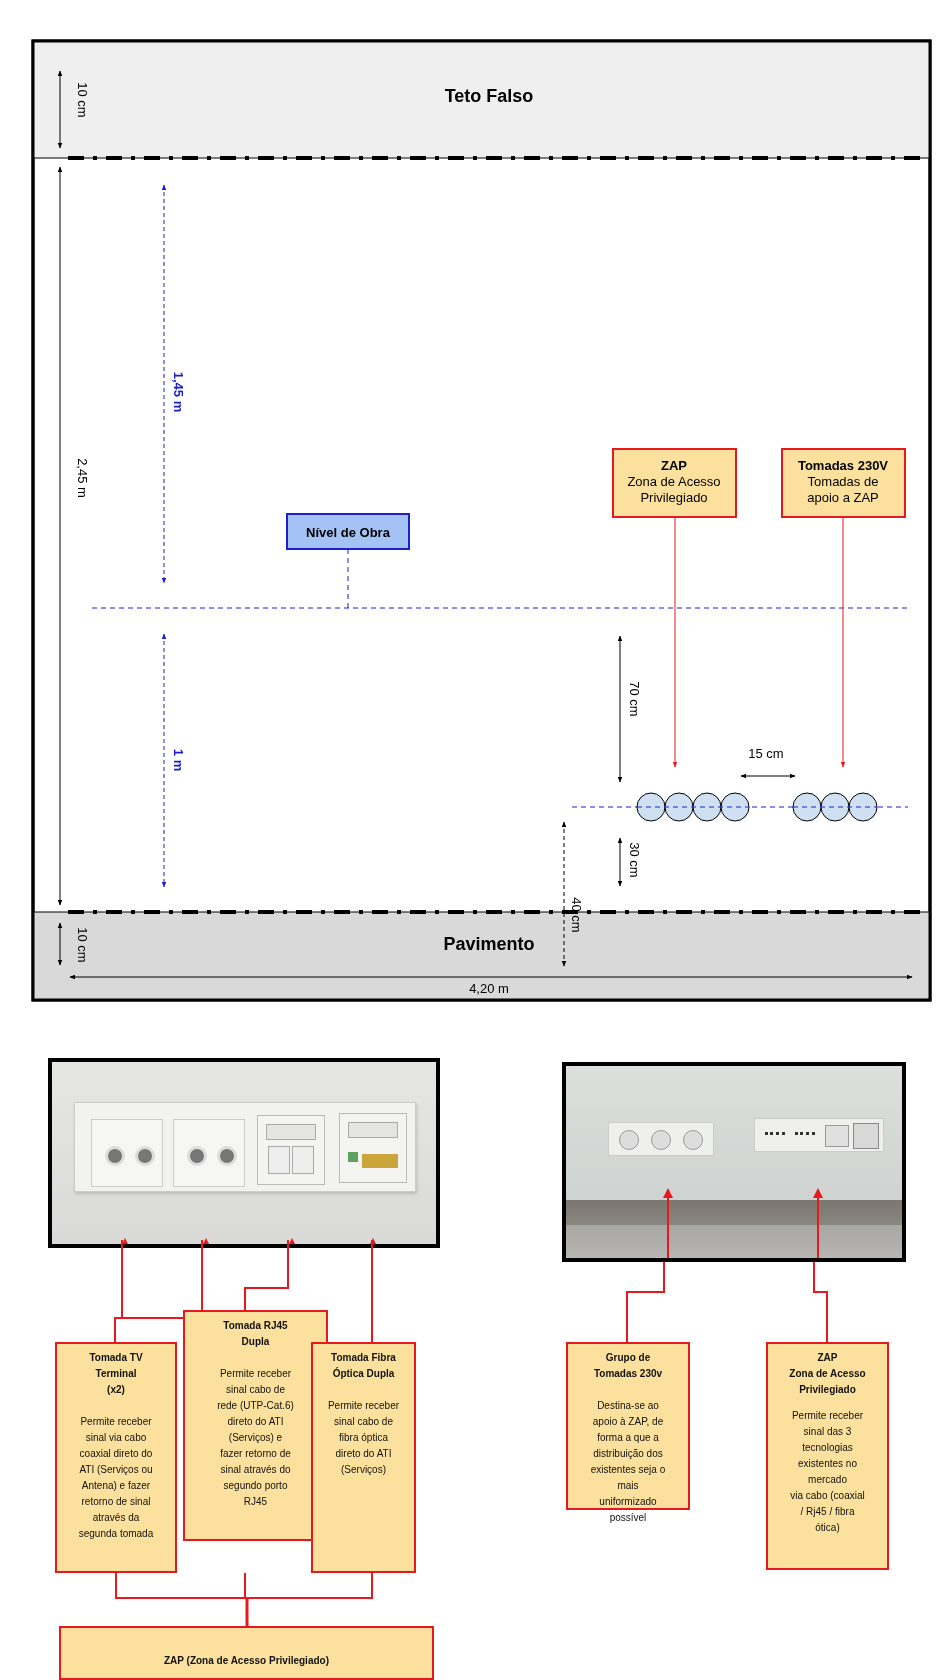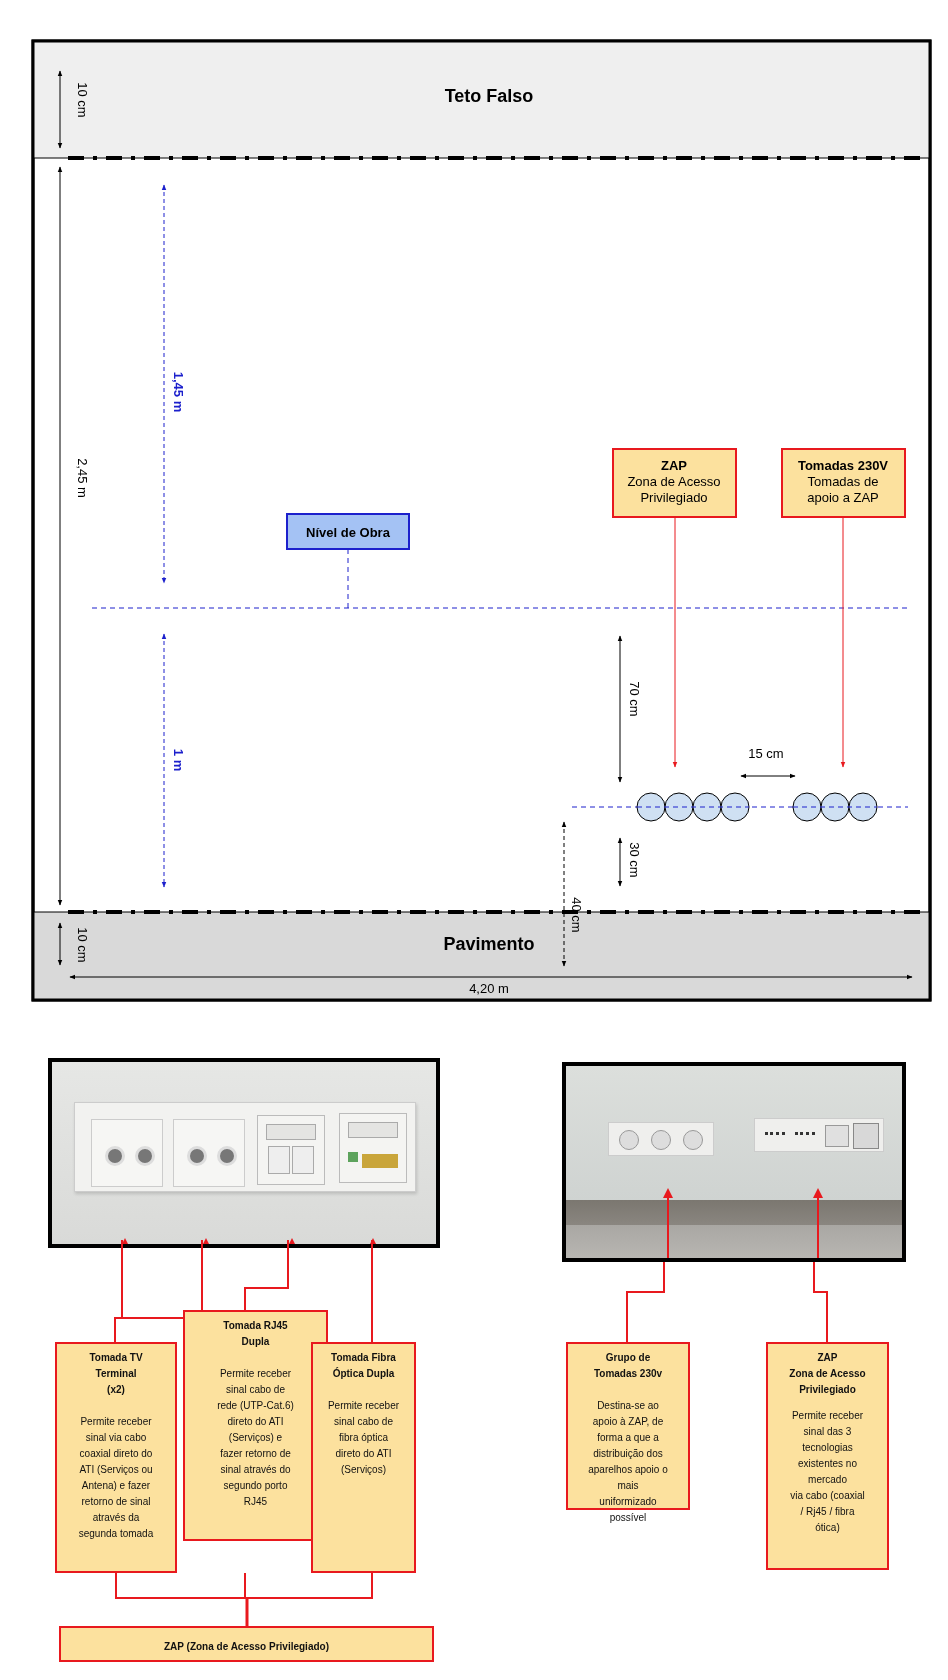--- a/index.html
+++ b/index.html
@@ -202,34 +202,34 @@
 direto do ATI
 (Serviços)</span>
 </div>
 <div class="callout" style="left:566px;top:1342px;width:124px;height:168px;">
   <span class="ttl">Grupo de
 Tomadas 230v</span>
   <span class="desc">Destina-se ao
 apoio à ZAP, de
 forma a que a
 distribuição dos
-aparelhos apoio o
+existentes seja o
 mais
 uniformizado
 possível</span>
 </div>
 <div class="callout" style="left:766px;top:1342px;width:123px;height:228px;">
   <span class="ttl">ZAP
 Zona de Acesso
 Privilegiado</span>
   <span class="desc" style="margin-top:10px">Permite receber
 sinal das 3
 tecnologias
 existentes no
 mercado
 via cabo (coaxial
 / Rj45 / fibra
 ótica)</span>
 </div>
 
-<div class="callout" style="left:59px;top:1626px;width:375px;height:36px;padding:11px 4px;font-weight:bold;">
+<div class="callout" style="left:59px;top:1626px;width:375px;height:36px;padding:25px 4px;font-weight:bold;">
   <span>ZAP (Zona de Acesso Privilegiado)</span>
 </div>
 
 </body></html>

